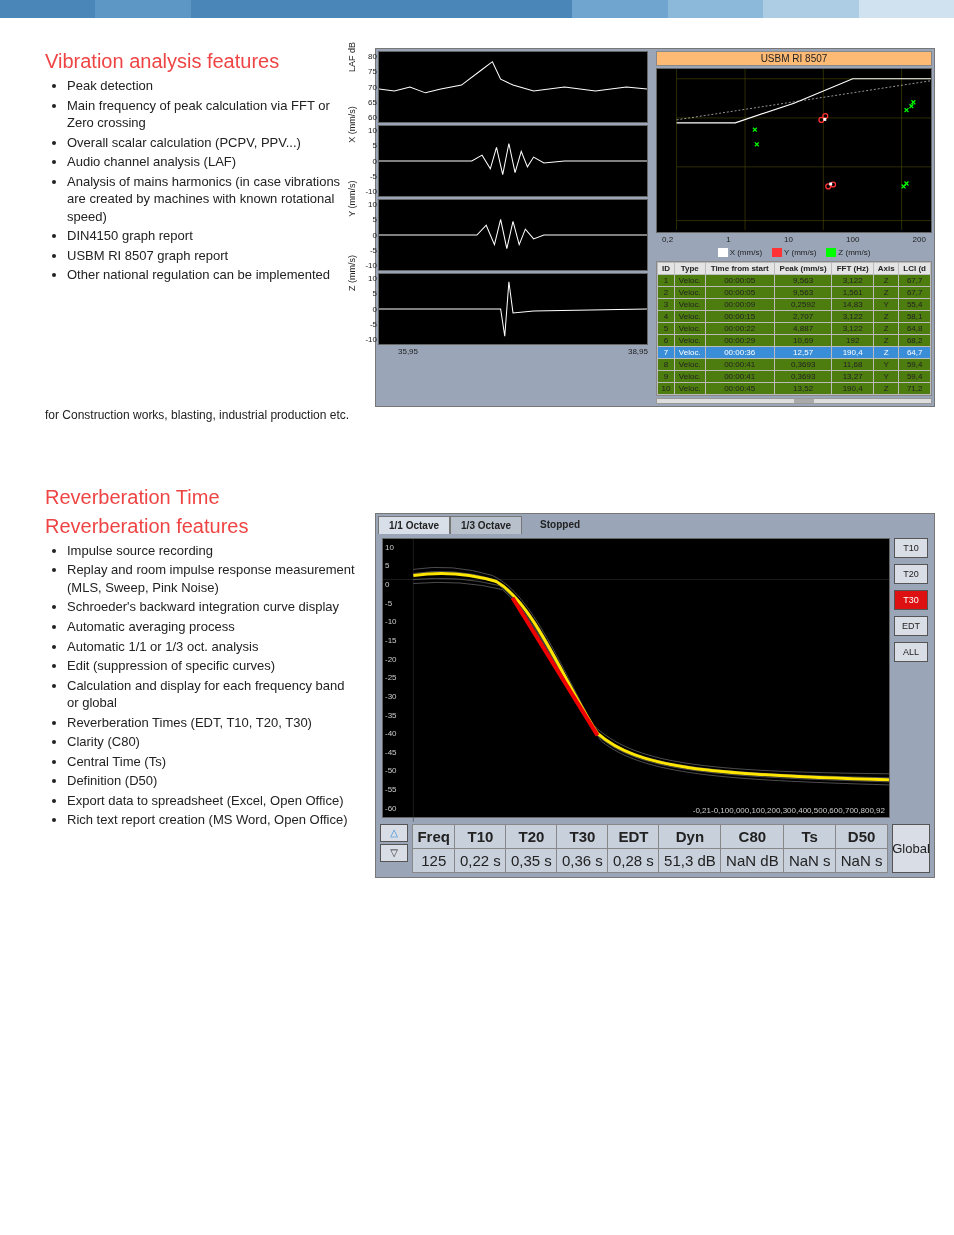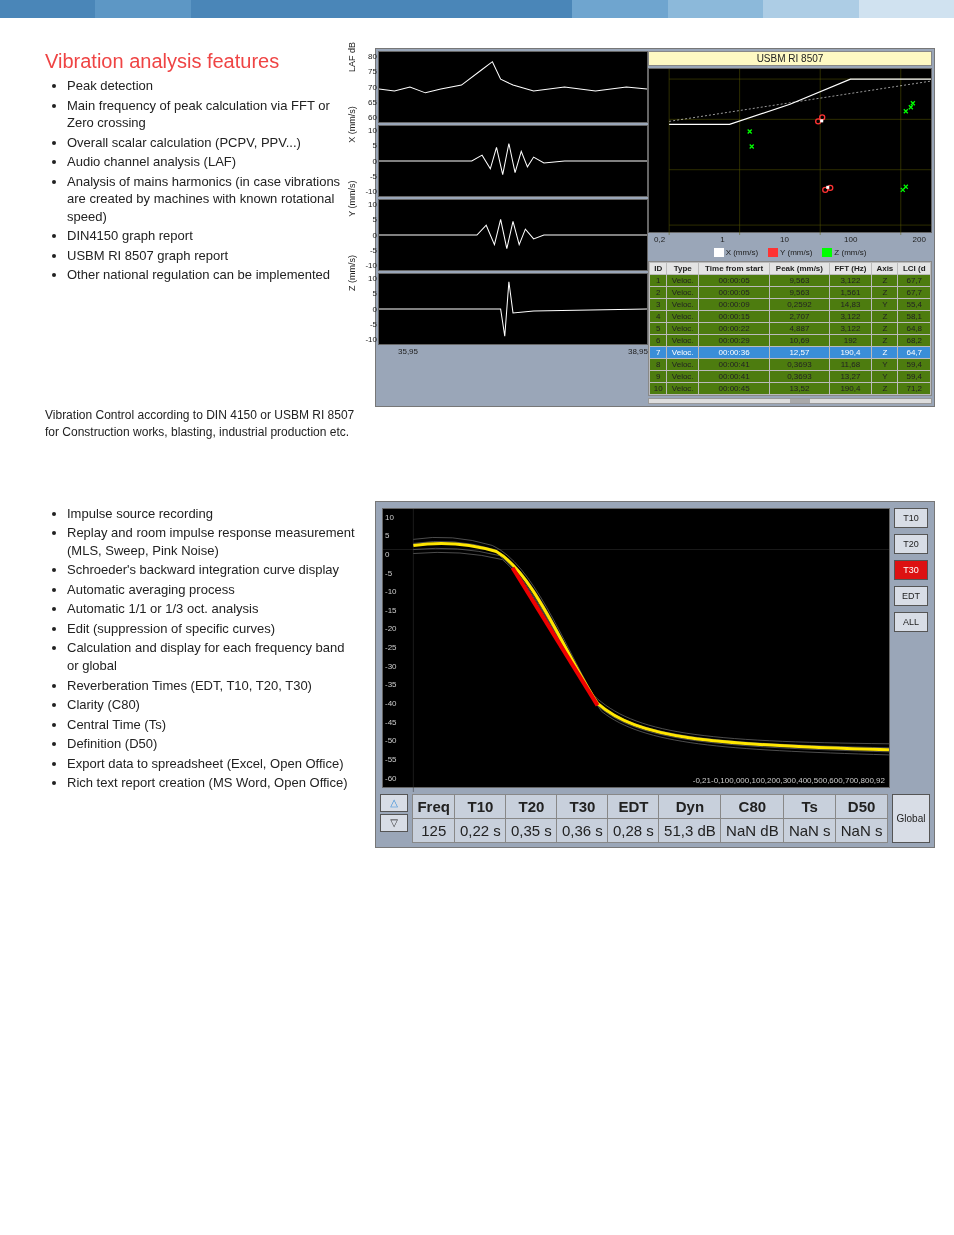--- a/index.html
+++ b/index.html
@@ -14,29 +14,29 @@
   .page{padding:30px 45px}
   .two-col{display:flex;gap:20px}
   .left{flex:0 0 310px}
   .right{flex:1}
   h2{color:#ef4444;font-weight:400;font-size:20px;margin:2px 0 4px}
   ul{list-style:disc;padding-left:22px;margin:4px 0}
   li{margin:2px 0;line-height:1.35}
   .sub{font-size:12px;line-height:1.4}
   .panel{background:#9aa6b8;border:1px solid #777;padding:2px;font-size:10px}
   
-  .toppanel{display:flex;gap:0;width:560px}
+  .toppanel{display:flex;gap:8px;width:560px}
   .wfcol{flex:0 0 270px;display:flex;flex-direction:column;gap:2px}
   .plot{background:#000;position:relative;height:72px;border:1px solid #666}
   .plot svg{width:100%;height:100%}
   .ylab{position:absolute;left:-32px;top:50%;transform:rotate(-90deg) translateX(50%);transform-origin:left top;font-size:9px;color:#222}
   .yticks{position:absolute;left:-18px;top:0;height:100%;display:flex;flex-direction:column;justify-content:space-between;font-size:8px;color:#222;text-align:right;width:16px}
   .xaxis{display:flex;justify-content:space-between;font-size:8px;padding:0 0 0 20px}
   .usbm-col{flex:1;display:flex;flex-direction:column;gap:2px}
-  .usbm-title{background:#fef9c3;text-align:center;font-size:10px;padding:1px;border:1px solid #888}
+  .usbm-title{background:#fdba74;text-align:center;font-size:10px;padding:1px;border:1px solid #888}
   .usbm-plot{background:#000;height:165px;border:1px solid #666;position:relative}
   .usbm-plot svg{position:absolute;inset:0}
   .usbm-xaxis{display:flex;justify-content:space-between;font-size:8px;padding:0 6px}
   .usbm-leg{font-size:8px;padding:2px 4px;display:flex;gap:10px;justify-content:center}
   .tbl{font-size:8px;background:#4d7c0f;border:1px solid #888}
   .tbl table{border-collapse:collapse;width:100%}
   .tbl th,.tbl td{border:1px solid #bbb;padding:1px 3px;text-align:center;white-space:nowrap}
   .tbl th{background:#e4e4e4}
   .tbl tr.sel td{background:#3a8ed8;color:#fff}
   .scroll{height:6px;background:#ddd;border:1px solid #999;position:relative}
@@ -55,21 +55,21 @@
   .sidebtns{display:flex;flex-direction:column;gap:6px}
   .sbtn{background:#d8dde6;border:1px solid #555;padding:4px 4px;font-size:9px;text-align:center;width:34px;cursor:default}
   .sbtn.red{background:#d11;color:#fff}
   .btmrow{display:flex;align-items:stretch;background:#9aa6b8;padding:2px;gap:4px}
   .arrows{display:flex;flex-direction:column;gap:2px}
   .arrowbtn{background:#d8dde6;border:1px solid #555;width:28px;height:18px;font-size:10px;display:flex;align-items:center;justify-content:center}
   .arrowbtn.up{color:#3a8ed8}
   .btmtbl{flex:1}
   .btmtbl table{width:100%;border-collapse:collapse;font-size:15px}
   .btmtbl th,.btmtbl td{border:1px solid #888;background:#c8d0dc;padding:3px 4px;text-align:center}
-  .globalbtn{background:#d8dde6;border:1px solid #555;padding:6px 4px;font-size:10px;width:38px;display:flex;align-items:center;justify-content:center}
+  .globalbtn{background:#d8dde6;border:1px solid #555;padding:6px 4px;font-size:13px;width:38px;display:flex;align-items:center;justify-content:center}
 </style>
 </head>
 <body>
 
 <div class="topstrip">
   <div></div>
     <div></div>
     <div></div>
     <div></div>
     <div></div>
@@ -311,45 +311,51 @@
               </table>
           </div>
           <div class="scroll">
               <div class="thumb"></div>
             </div>
         </div>
       </div>
     </div>
   </div>
 
-  <div class="sub">Vibration Control according to DIN 4150 or USBM RI 8507</div>
   <div class="sub">for Construction works, blasting, industrial production etc.</div>
 
   <div style="height:60px"></div>
 
+  <h2>Reverberation Time</h2>
   <div class="two-col">
     <div class="left">
+      <h2>Reverberation features</h2>
       <ul id="rev-feat">
           <li>Impulse source recording</li>
           <li>Replay and room impulse response measurement (MLS, Sweep, Pink Noise)</li>
           <li>Schroeder's backward integration curve display</li>
           <li>Automatic averaging process</li>
           <li>Automatic 1/1 or 1/3 oct. analysis</li>
           <li>Edit (suppression of specific curves)</li>
           <li>Calculation and display for each frequency band or global</li>
           <li>Reverberation Times (EDT, T10, T20, T30)</li>
           <li>Clarity (C80)</li>
           <li>Central Time (Ts)</li>
           <li>Definition (D50)</li>
           <li>Export data to spreadsheet (Excel, Open Office)</li>
           <li>Rich text report creation (MS Word, Open Office)</li>
         </ul>
     </div>
     <div class="right">
       <div class="revpanel panel">
+        <div class="tabs">
+          <div class="tab active">1/1 Octave</div>
+          <div class="tab">1/3 Octave</div>
+          <div class="status">Stopped</div>
+        </div>
         <div class="revbody">
           <div class="revplot">
             <svg viewBox="0 0 500 280" preserveAspectRatio="none">
               <g stroke="#333" stroke-width="0.5">
                 <line x1="30" y1="0" x2="30" y2="280"></line>
                   <line x1="0" y1="40" x2="500" y2="40"></line>
               </g>
 
               <g stroke="#888" stroke-width="0.7" fill="none" opacity="0.8">
                 <path d="M30,34 Q70,28 110,40 C150,60 180,140 210,190 C250,225 320,232 500,236"></path>

